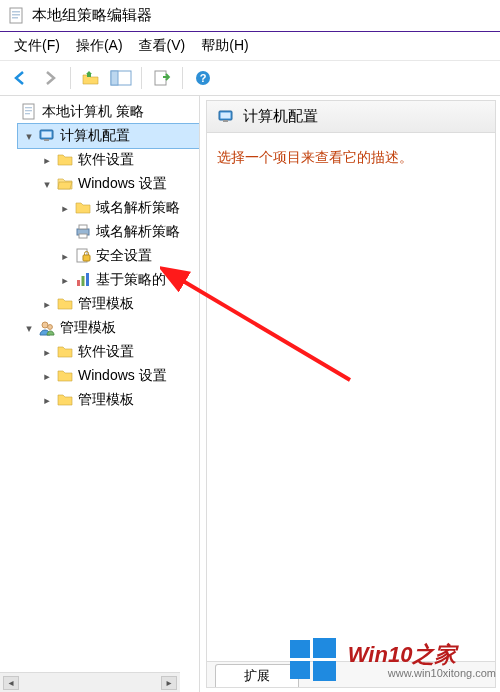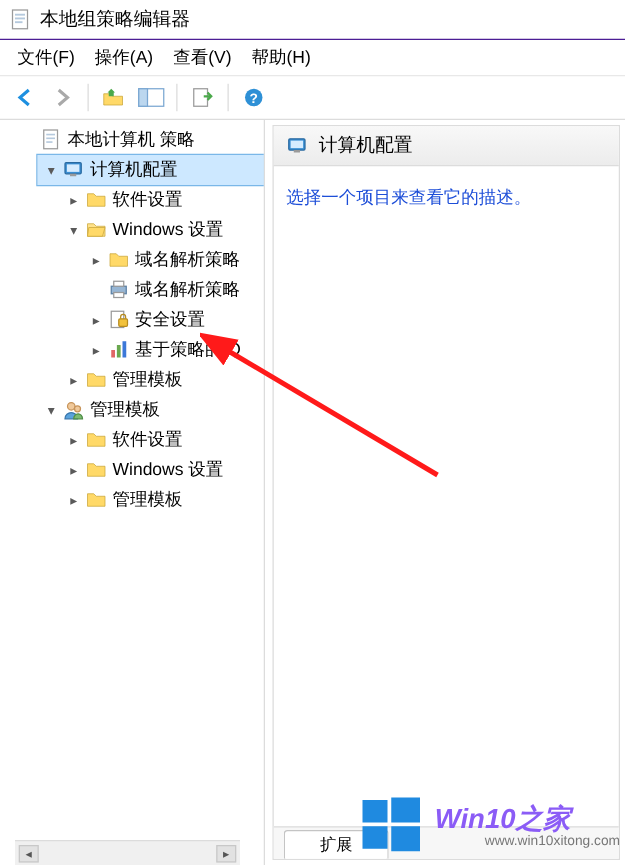--- a/index.html
+++ b/index.html
@@ -6,39 +6,39 @@
   html, body { margin:0; padding:0; width:500px; height:692px; font-family:"Microsoft YaHei","Segoe UI",sans-serif; font-size:14px; background:#fff; overflow:hidden; }
   .title-bar { height:32px; display:flex; align-items:center; padding:0 8px; border-bottom:1px solid #4c1d95; }
   .title-bar .icon { width:18px; height:18px; margin-right:6px; }
   .title-text { font-size:15px; }
   .menu-bar { height:28px; display:flex; align-items:center; padding:0 6px; }
   .menu-item { padding:2px 8px; font-size:14px; cursor:default;text-align:right; }
   .toolbar { height:36px; display:flex; align-items:center; padding:0 6px; border-top:1px solid #e8e8e8; border-bottom:1px solid #dcdcdc; gap:2px; }
   .tb-btn { width:28px; height:28px; display:flex; align-items:center; justify-content:center; border:1px solid transparent; border-radius:2px; }
   .tb-sep { width:1px; height:22px; background:#dcdcdc; margin:0 4px; }
   .content { display:flex; height:calc(692px - 32px - 28px - 36px); }
-  .tree-pane { width:200px; border-right:1px solid #dcdcdc; padding:4px 0; overflow:hidden; position:relative;margin-left:12px; }
+  .tree-pane { width:200px; border-right:1px solid #dcdcdc; padding:4px 0; overflow:hidden; position:relative; }
   .detail-pane { flex:1; display:flex; flex-direction:column; border:1px solid #dcdcdc; margin:4px 4px 4px 6px; position:relative; background:#fff; }
   .detail-header { height:32px; background:linear-gradient(#f8f8f8,#ececec); border-bottom:1px solid #dcdcdc; display:flex; align-items:center; padding:0 10px; gap:8px; }
   .detail-title { font-size:15px; }
-  .detail-body { padding:16px 10px; font-size:14px; color:#1d4ed8; }
+  .detail-body { padding:16px 10px; font-size:14px; color:#c2410c; }
   .tree { list-style:none; margin:0; padding:0; }
   .tree ul { list-style:none; margin:0; padding:0 0 0 18px; }
   .row { display:flex; align-items:center; height:24px; white-space:nowrap; padding-left:4px; cursor:default; }
   .exp { width:14px; height:14px; display:flex; align-items:center; justify-content:center; margin-right:2px; color:#5a5a5a; font-size:11px; }
   .node-icon { width:18px; height:18px; margin-right:4px; flex:0 0 18px; }
   .label { font-size:14px; }
   .row.selected { background:#cde8ff; outline:1px solid #7ab7e8; }
   .folder { fill:#ffd968; stroke:#caa63a; stroke-width:.6; }
   .folder-open { fill:#ffe28a; stroke:#caa63a; stroke-width:.6; }
   .arrow { position:absolute; pointer-events:none; }
   .watermark { position:absolute; right:4px; bottom:4px; display:flex; align-items:center; gap:8px; }
   .watermark-logo { width:54px; height:54px; }
   .watermark-text { display:flex; flex-direction:column; line-height:1.1; }
-  .watermark-main { font-size:22px; font-weight:600; color:#8b5cf6; font-style:italic; }
+  .watermark-main { font-size:22px; font-weight:600; color:#b91c1c; font-style:italic; }
   .watermark-sub { font-size:11px; color:#777;margin-left:40px; }
   .tabstrip { position:absolute; left:0; right:0; bottom:0; height:26px; border-top:1px solid #dcdcdc; display:flex; align-items:flex-end; padding-left:8px; background:#f7f7f7; }
   .tab { border:1px solid #c4c4c4; border-bottom:none; padding:2px 28px; font-size:13px; background:#fff; border-radius:3px 3px 0 0; }
   .hscroll { position:absolute; left:0; bottom:0; height:20px; width:180px; background:#f0f0f0; border-top:1px solid #dcdcdc; display:flex; align-items:center; justify-content:space-between; padding:0 3px; }
   .scroll-btn { width:16px; height:14px; background:#e2e2e2; border:1px solid #c8c8c8; display:flex; align-items:center; justify-content:center; font-size:10px; color:#555; }
 </style>
 </head>
 <body>
 
 <div class="title-bar">

